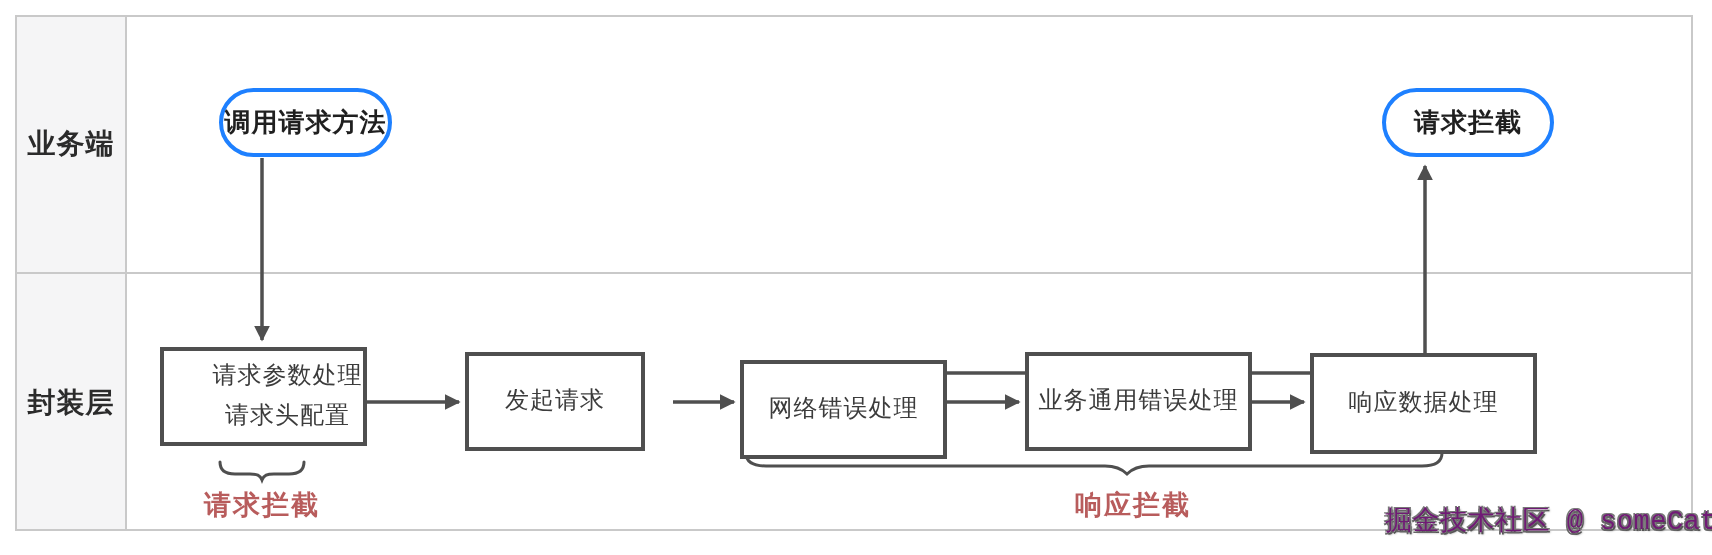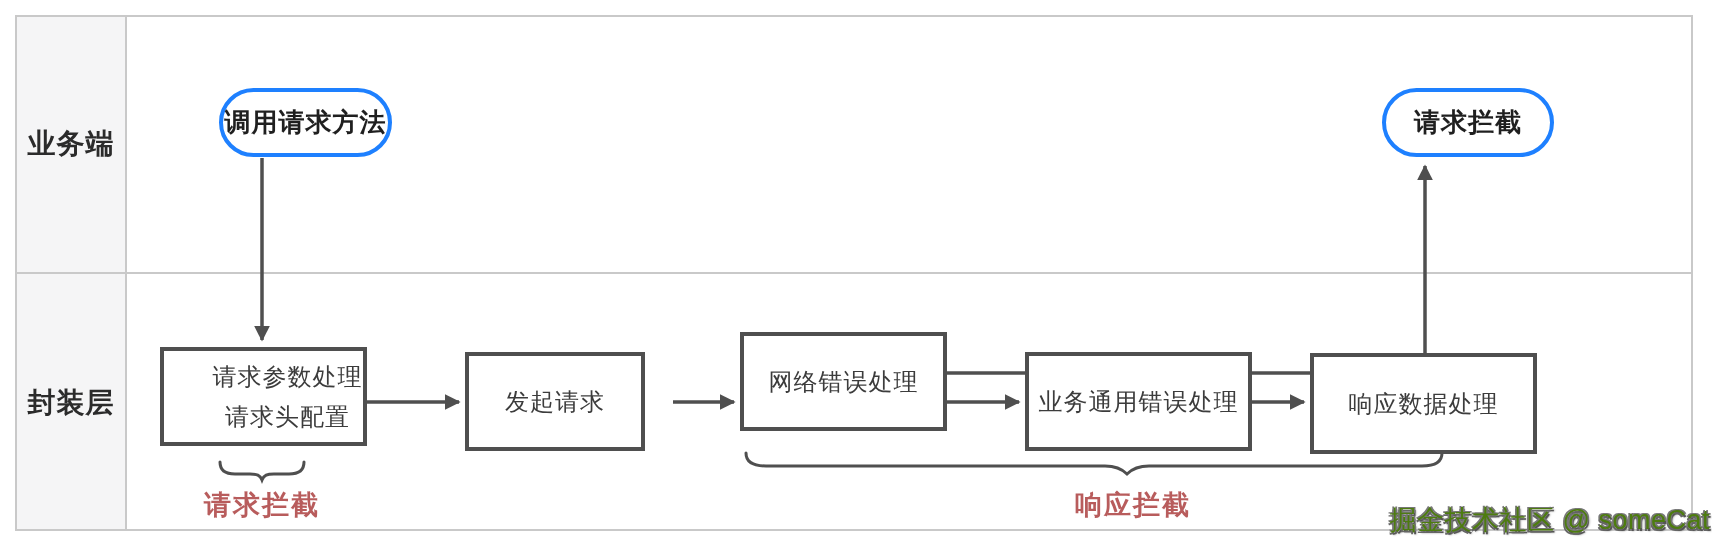--- a/index.html
+++ b/index.html
@@ -1,18 +1,18 @@
 <!DOCTYPE html>
 <html style="--pill-border: #1e80ff; --wire: #4f4f4f; --box-border: #4f4f4f; --intercept: #b85c5c; --lane-bg: #f5f5f6; --frame-border: #c9c9c9; --box-text: #3c3c3c; --lane-text: #2b2b2b;"><head>
 <meta charset="utf-8">
 <style>
   html,body{margin:0;padding:0;background:#ffffff;}
   .canvas{
     position:relative;width:1712px;height:555px;background:#ffffff;overflow:hidden;
-    font-family:Liberation Sans, sans-serif;
+    font-family:Liberation Mono, monospace;
   }
   .frame{
     position:absolute;left:15px;top:15px;width:1678px;height:516px;
     border:2px solid var(--frame-border,#c9c9c9);background:#ffffff;box-sizing:border-box;
   }
   .label-col{
     position:absolute;left:15px;top:15px;width:112px;height:516px;
     background:var(--lane-bg,#f5f5f6);
     border:2px solid var(--frame-border,#c9c9c9);box-sizing:border-box;
   }
@@ -37,32 +37,32 @@
   }
   .pill.start{left:175px;top:88px;width:173px;height:69px;}
   .pill.end{left:1338px;top:88px;width:172px;height:69px;}
   .fbox{
     position:absolute;display:flex;flex-direction:column;align-items:center;justify-content:center;
     background:#ffffff;border:4px solid var(--box-border,#4f4f4f);box-sizing:border-box;
     font-size:24px;color:var(--box-text,#3c3c3c);letter-spacing:1px;line-height:40px;text-align:center;
   }
   .fbox.b1{left:160px;top:347px;width:207px;height:99px;padding-left:48px;}
   .fbox.b2{left:465px;top:352px;width:180px;height:99px;}
-  .fbox.b3{left:740px;top:332px;width:207px;height:99px;}
+  .fbox.b3{left:740px;top:360px;width:207px;height:99px;}
   .fbox.b4{left:1025px;top:352px;width:227px;height:99px;}
   .fbox.b5{left:1310px;top:353px;width:227px;height:101px;}
   .intercept-label{
     position:absolute;text-align:center;font-size:27px;font-weight:700;
     color:var(--intercept,#b85c5c);letter-spacing:2px;
   }
   .intercept-label.req{left:162px;top:487px;width:200px;}
   .intercept-label.resp{left:1028px;top:487px;width:210px;}
   .watermark{
     position:absolute;left:1385px;top:502px;width:325px;text-align:right;
-    font-size:27px;color:#4d7c0f;letter-spacing:0.5px;white-space:nowrap;
+    font-size:27px;color:#701a75;letter-spacing:0.5px;white-space:nowrap;
     text-shadow:-1.5px -1.5px 0 #777, 1.5px -1.5px 0 #777, -1.5px 1.5px 0 #666, 1.5px 1.5px 0 #555, 2px 2px 2px rgba(60,60,60,.6);
   }
 </style>
 </head>
 <body>
 
 <div class="canvas">
 
   <div class="frame"></div>
   <div class="label-col"></div>

